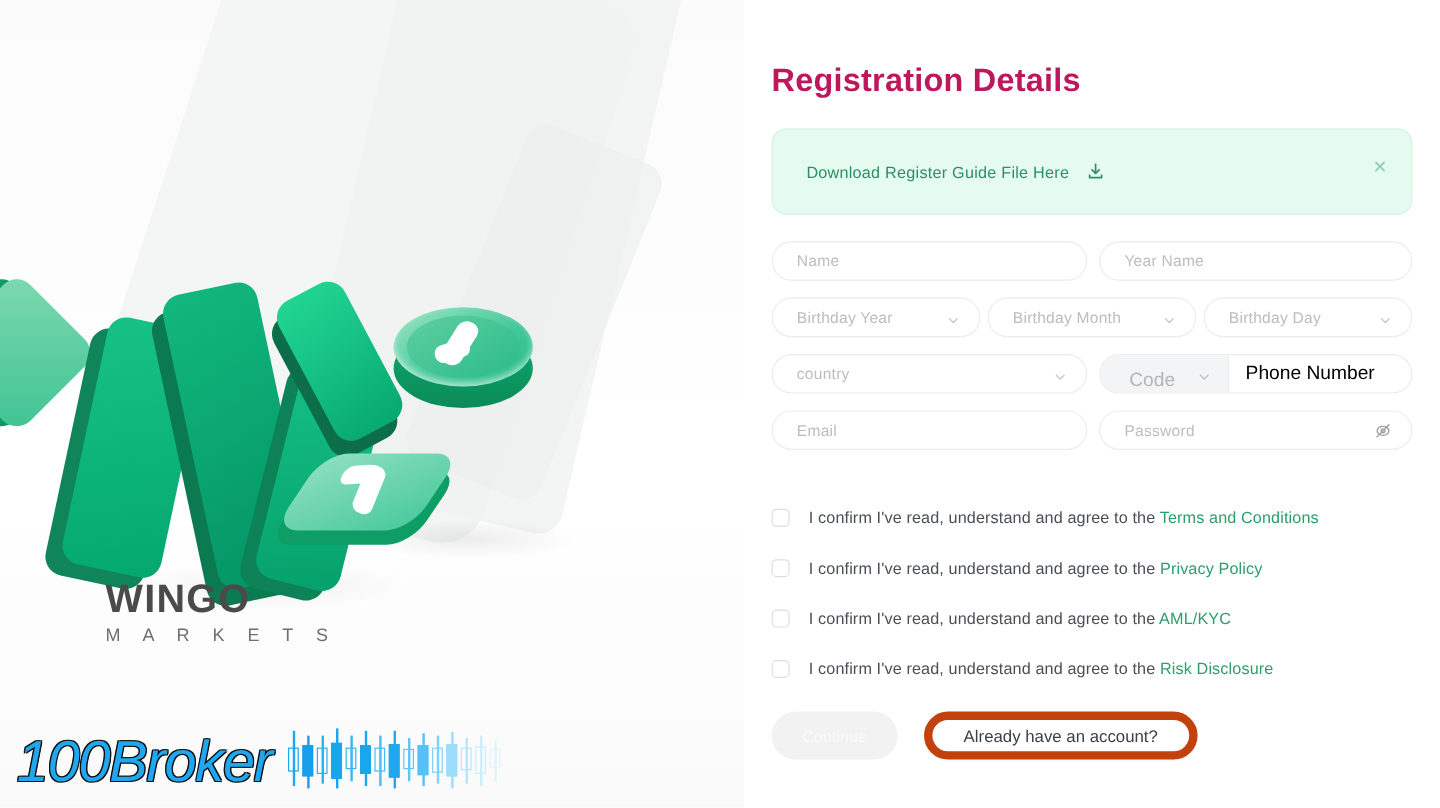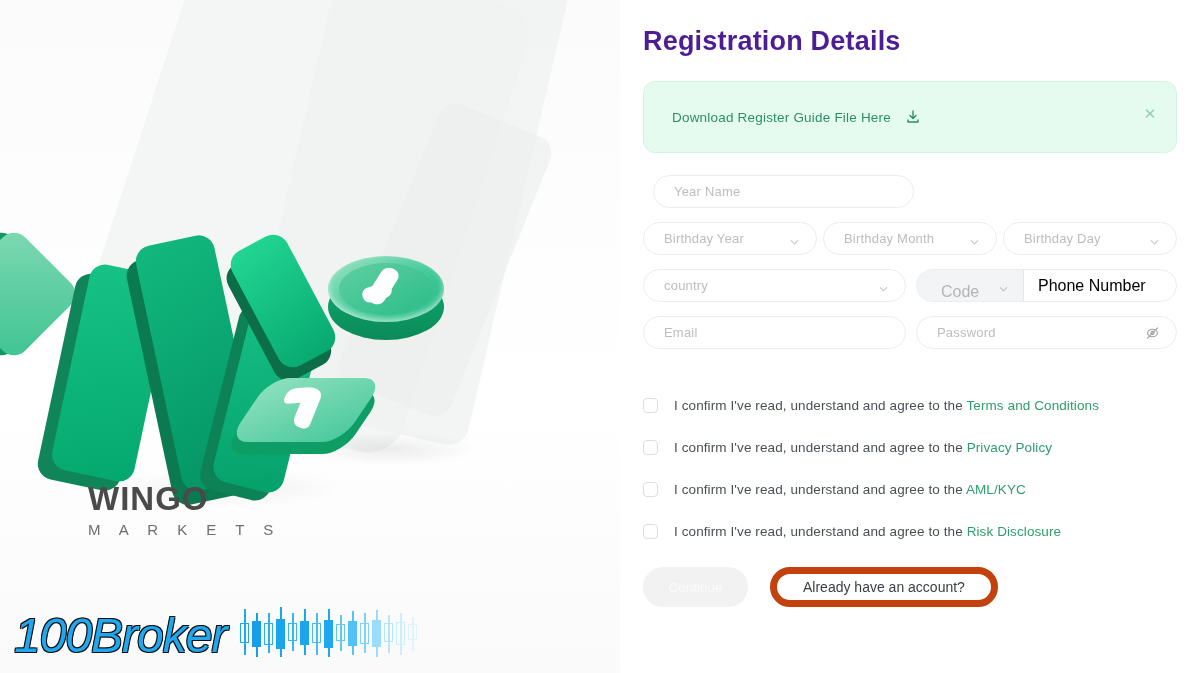--- a/index.html
+++ b/index.html
@@ -173,22 +173,22 @@
   .candle { position: relative; width: 9px; display: flex; justify-content: center; }
   .candle .wick { position: absolute; width: 2px; background: currentColor; }
   .candle .body { width: 9px; border: 1.5px solid currentColor; }
   .candle .body.filled { background: currentColor; }
 
   
   .form-panel { position: absolute; left: 620px; top: 0; width: 580px; height: 673px; background: #fff; }
   .form-inner { position: absolute; left: 23px; top: 0; width: 534px; }
 
   .page-title {
-    margin-top: 26px;
-    font-size: 27px; font-weight: 700; color: #4c1d95; letter-spacing: .2px;
+    margin-top: 52px;
+    font-size: 27px; font-weight: 700; color: #be185d; letter-spacing: .2px;
   }
 
   .notice {
     position: relative;
     margin-top: 24px;
     height: 72px;
     background: #e6fbf0;
     border: 1px solid #d2f4e4;
     border-radius: 12px;
     display: flex; align-items: center;
@@ -419,20 +419,23 @@
           <svg width="16" height="16" viewBox="0 0 16 16" fill="none" stroke="currentColor" stroke-width="1.4" stroke-linecap="round" stroke-linejoin="round">
             <path d="M8 2v7"></path>
               <path d="M5 6.5 8 9.5l3-3"></path>
               <path d="M3 11v2h10v-2"></path>
           </svg>
         </span>
         <span class="notice-close">✕</span>
       </div>
 
       <div class="row r1">
+        <div class="field w-name">
+          <span class="ph">Name</span>
+        </div>
         <div class="field w-last">
           <span class="ph">Year Name</span>
         </div>
       </div>
 
       <div class="row">
         <div class="field w-byear">
           <span class="ph">Birthday Year</span>
           <span class="chev">
             <svg width="11" height="11" viewBox="0 0 12 12" fill="none" stroke="currentColor" stroke-width="1.3" stroke-linecap="round" stroke-linejoin="round">

